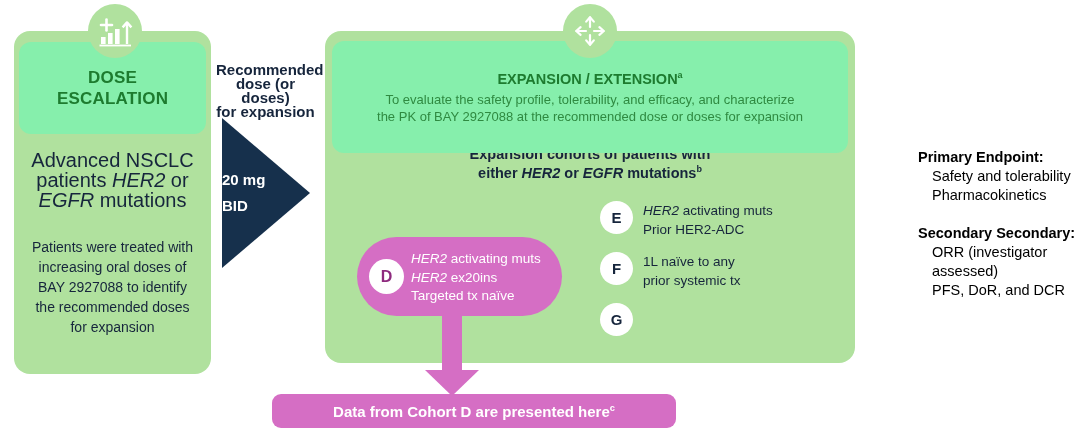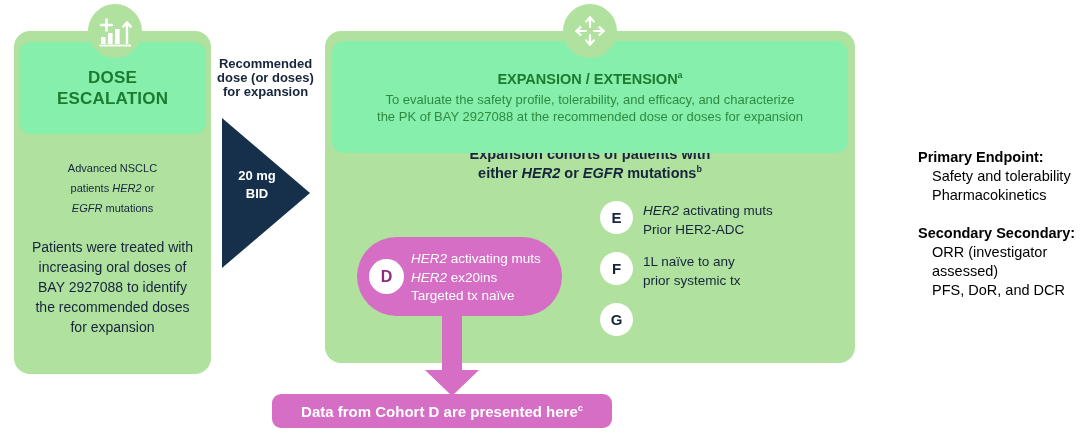--- a/index.html
+++ b/index.html
@@ -68,46 +68,46 @@
   .body-navy {
     color: #16253c;
     text-align: center;
   }
 
   
   #left-panel { left: 14px; top: 31px; width: 197px; height: 343px; }
   #left-card  { left: 19px; top: 42px; width: 187px; height: 92px; }
   #left-title { font-size: 17px; line-height: 21px; letter-spacing: .2px; }
 
-  #left-body-1 { left: 16px; top: 158px; width: 193px; font-size: 11px; line-height: 20px; }
+  #left-body-1 { left: 16px; top: 150px; width: 193px; font-size: 20px; line-height: 20px; }
   #left-body-2 { left: 12px; top: 237px; width: 201px; font-size: 14px; line-height: 20px; }
 
   
   #arrow-caption {
-    left: 216px; top: 57px; width: 99px;
+    left: 216px; top: 63px; width: 99px;
     text-align: center;
-    font-size: 13px;
+    font-size: 15px;
     line-height: 14px;
     font-weight: bold;
     color: #16253c;
   }
   #arrow-shape {
     left: 222px; top: 118px;
     width: 0; height: 0;
     border-top: 75px solid transparent;
     border-bottom: 75px solid transparent;
     border-left: 88px solid #16304c;
   }
   #arrow-label {
     left: 222px; top: 167px; width: 70px;
-    text-align: center;
+    text-align: left;
     color: #ffffff;
     font-weight: bold;
-    font-size: 13px;
-    line-height: 18px;
+    font-size: 15px;
+    line-height: 26px;
     z-index: 2;
   }
 
   
   #exp-panel { left: 325px; top: 31px; width: 530px; height: 332px; }
   #exp-card  { left: 332px; top: 41px; width: 516px; height: 112px; padding: 0 6px; box-sizing: border-box; }
   #exp-title { font-size: 14.5px; line-height: 18px; margin-bottom: 3px; }
   #exp-sub   { font-size: 13px; line-height: 17px; font-weight: normal; }
 
   #exp-cohort-header {
@@ -175,21 +175,21 @@
   #down-arrow-head {
     left: 425px; top: 370px;
     width: 0; height: 0;
     border-left: 27px solid transparent;
     border-right: 27px solid transparent;
     border-top: 26px solid #d56ec4;
   }
 
   
   #banner {
-    left: 272px; top: 394px; width: 340px; height: 34px;
+    left: 272px; top: 394px; width: 404px; height: 34px;
     background: #d56ec4;
     border-radius: 9px;
     display: flex; align-items: center; justify-content: center;
   }
   #banner-text {
     color: #ffffff;
     font-weight: bold;
     font-size: 15px;
   }
 

